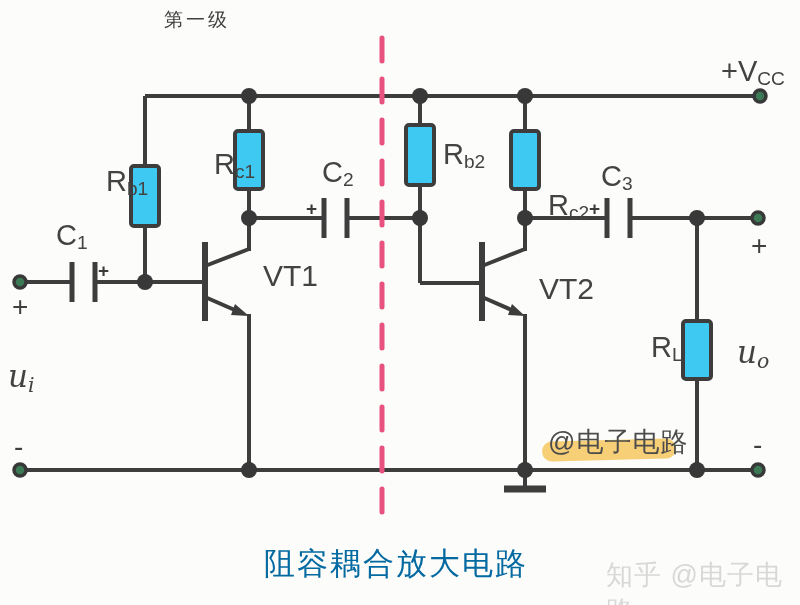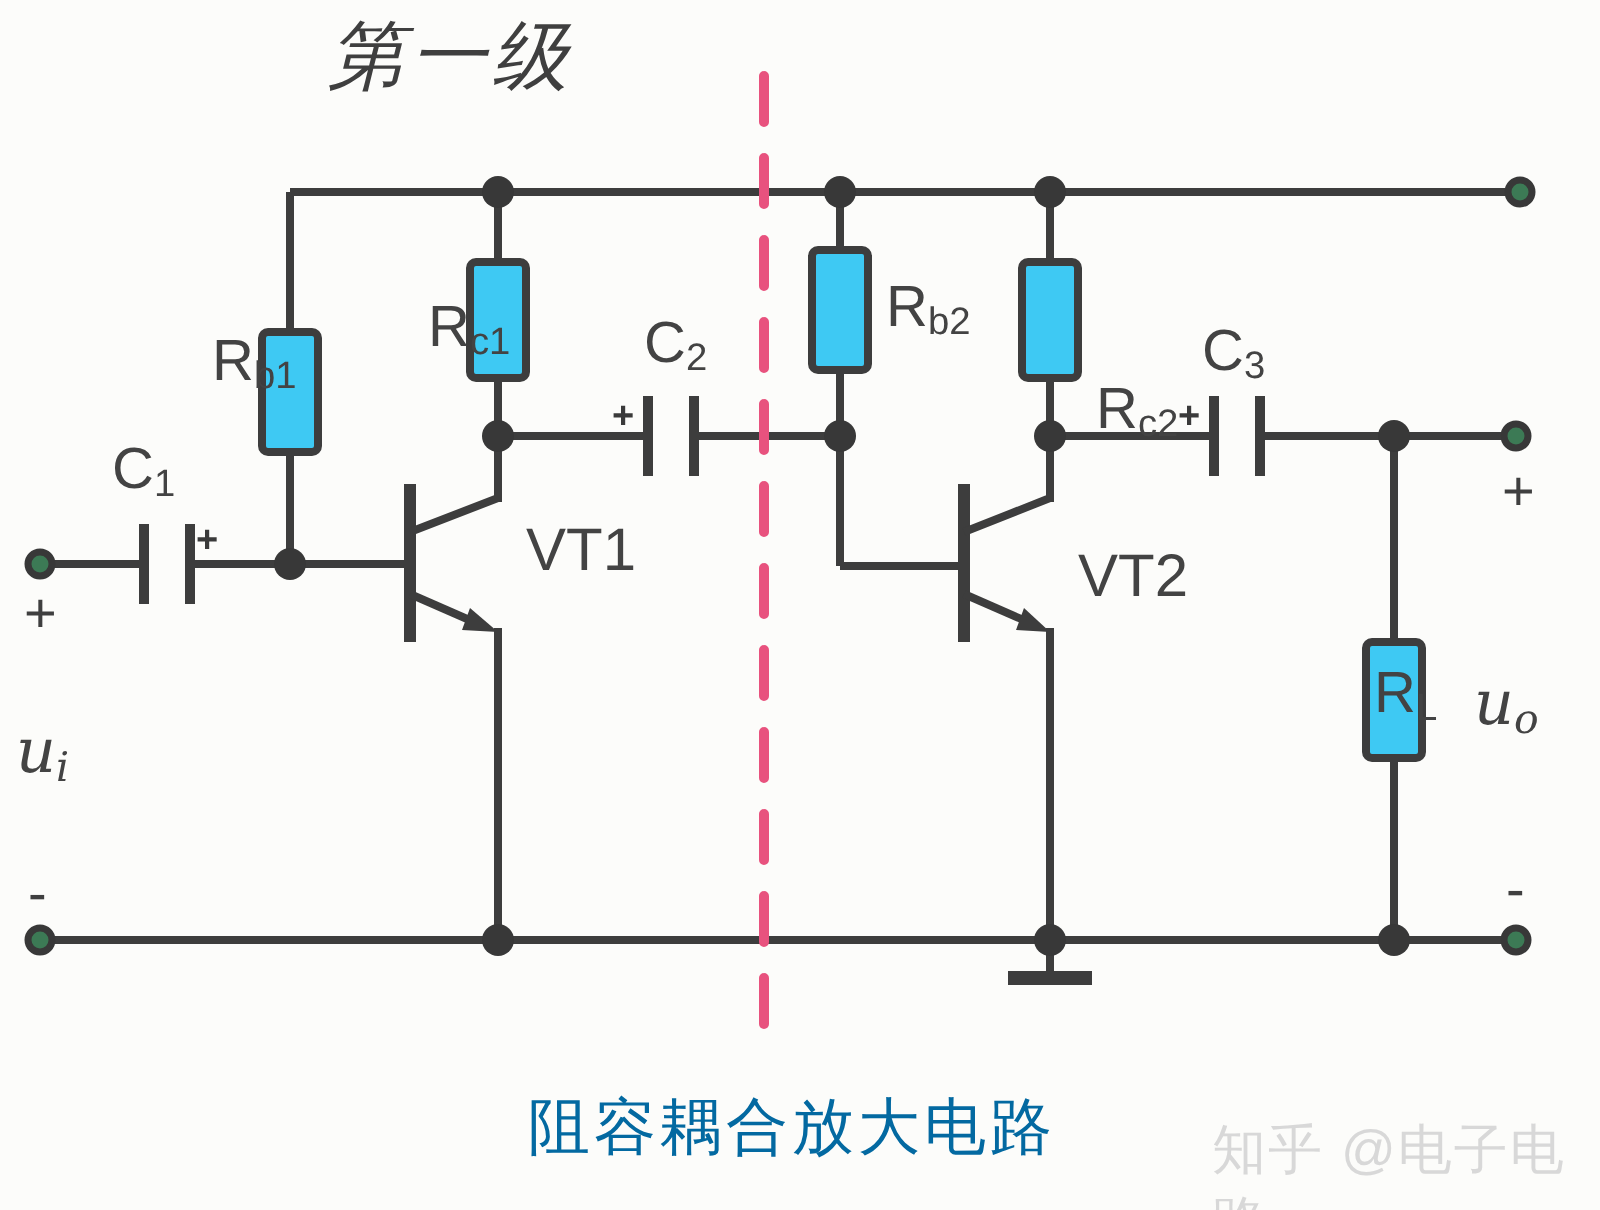--- a/index.html
+++ b/index.html
@@ -18,24 +18,23 @@
     font-size:29px;
     line-height:1;
     white-space:nowrap;
   }
   .lbl sub{
     font-size:0.66em;
     vertical-align:-0.22em;
     line-height:1;
   }
   .stage-title{
-    font-size:38px;
+    font-size:19px;
     letter-spacing:3px;
     color:#3f3f3f;
-    font-style:italic;
   }
   .device-lbl{font-size:30px;}
   .io-lbl{
     font-style:italic;
     font-size:31px;
     font-family:"DejaVu Serif", serif;
   }
   .sign{font-size:28px;color:#3f3f3f;}
   .polmark{
     position:absolute;
@@ -182,34 +181,37 @@
         <circle cx="20" cy="470" r="6"></circle>
         <circle cx="760" cy="96" r="6"></circle>
         <circle cx="758" cy="218" r="6"></circle>
         <circle cx="758" cy="470" r="6"></circle>
       </g>
     </g>
   </svg>
 
   <div class="lbl stage-title" style="left:164px;top:10px;">第一级</div>
 
+  <div class="lbl" style="left:721px;top:57px;">
+    <span>+V</span><sub>CC</sub>
+  </div>
 
   <div class="lbl" style="left:84px;top:167px;margin-left:22px;">
     <span>R</span><sub>b1</sub>
   </div>
   <div class="lbl" style="left:192px;top:150px;margin-left:22px;">
     <span>R</span><sub>c1</sub>
   </div>
   <div class="lbl" style="left:443px;top:140px;">
     <span>R</span><sub>b2</sub>
   </div>
   <div class="lbl" style="left:548px;top:147px;margin-top:44px;">
     <span>R</span><sub>c2</sub>
   </div>
-  <div class="lbl" style="left:687px;top:333px;">
+  <div class="lbl" style="left:651px;top:333px;">
     <span>R</span><sub>L</sub>
   </div>
   <div class="lbl" style="left:56px;top:221px;">
     <span>C</span><sub>1</sub>
   </div>
   <div class="lbl" style="left:322px;top:158px;">
     <span>C</span><sub>2</sub>
   </div>
   <div class="lbl" style="left:601px;top:162px;">
     <span>C</span><sub>3</sub>
@@ -226,16 +228,20 @@
     <span>u</span><sub>i</sub>
   </div>
   <div class="lbl sign" style="left:14px;top:433px;">-</div>
 
   <div class="lbl sign" style="left:751px;top:232px;">+</div>
   <div class="lbl io-lbl" style="left:737px;top:337px;">
     <span>u</span><sub>o</sub>
   </div>
   <div class="lbl sign" style="left:753px;top:431px;">-</div>
 
+  <div class="inline-wm">
+    <div class="hl"></div>
+    <span>@电子电路</span>
+  </div>
   <div class="caption">阻容耦合放大电路</div>
   <div class="corner-wm">知乎 @电子电路</div>
 
 </div>
 
 </body></html>

